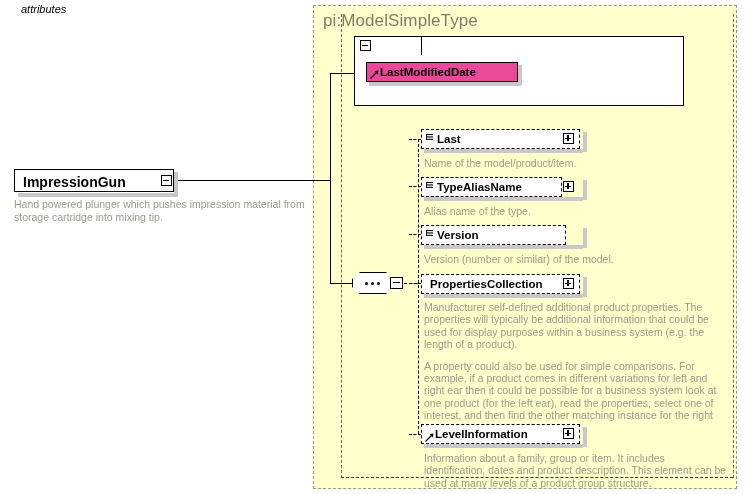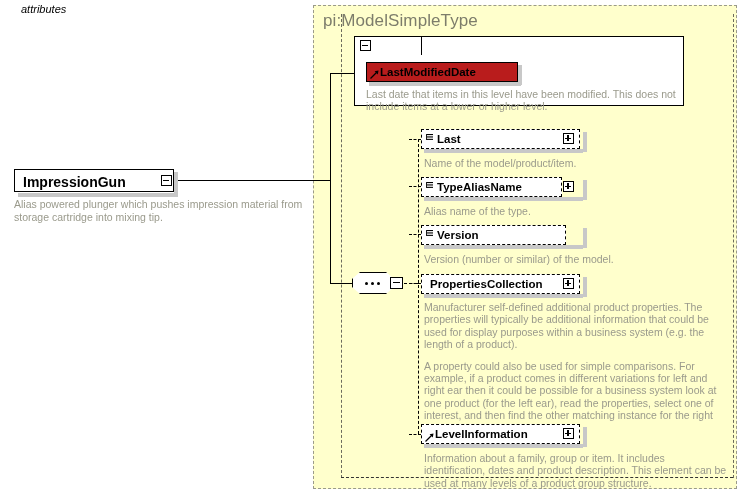--- a/index.html
+++ b/index.html
@@ -97,21 +97,21 @@
   }
   #attr-tab .minusbtn{left:5px;top:3px;}
   #attr-tab-label{
     position:absolute;left:21px;top:3px;
     font-size:11px;font-style:italic;color:#000;white-space:nowrap;
   }
 
   
   #lmd-box{
     position:absolute;left:366px;top:62px;width:152px;height:20px;
-    background:#b91c1c;border:1px solid #000;box-sizing:border-box;
+    background:#ec4899;border:1px solid #000;box-sizing:border-box;
   }
   #lmd-shadow-b{position:absolute;left:369px;top:82px;width:152px;height:4px;background:#c8c8c8;}
   #lmd-shadow-r{position:absolute;left:518px;top:65px;width:4px;height:20px;background:#c8c8c8;}
   #lmd-label{
     position:absolute;left:13px;top:3px;
     font-size:11.5px;font-weight:bold;color:#000;white-space:nowrap;
   }
   #lmd-desc{
     position:absolute;left:366px;top:88px;width:312px;
     font-size:10.5px;color:#9a9a8c;line-height:12px;
@@ -181,21 +181,21 @@
   <div id="inner-left"></div>
   <div id="inner-right"></div>
   <div id="inner-bottom"></div>
 
   <div class="abs" id="root-shadow-r"></div>
   <div id="root-box">
     <div class="shadow"></div>
     <div id="root-label">ImpressionGun</div>
     <div class="minusbtn" style="left:146px;top:5px;"></div>
   </div>
-  <div id="root-desc">Alias powered plunger which pushes impression material from storage cartridge into mixing tip.</div>
+  <div id="root-desc">Hand powered plunger which pushes impression material from storage cartridge into mixing tip.</div>
 
   <div class="line hline" style="left:178px;top:180px;width:152px;"></div>
 
   <div class="line vline" style="left:330px;top:73px;height:210px;"></div>
 
   <div class="line hline" style="left:330px;top:73px;width:28px;"></div>
 
   <div class="line hline" style="left:330px;top:283px;width:24px;"></div>
 
   <div id="attr-box"></div>
@@ -207,21 +207,20 @@
 
   <div id="lmd-shadow-b"></div>
   <div id="lmd-shadow-r"></div>
   <div id="lmd-box">
     <svg class="arrow-icon" style="left:3px;top:7px;" viewBox="0 0 9 9">
       <path d="M0.5 8.5 L7.5 1.5" stroke="#000" stroke-width="1.2" fill="none"></path>
       <path d="M8.5 0.5 L4.6 1.2 L7.8 4.4 Z" fill="#000"></path>
     </svg>
     <div id="lmd-label">LastModifiedDate</div>
   </div>
-  <div id="lmd-desc">Last date that items in this level have been modified. This does not include items at a lower or higher level.</div>
 
   <div id="seq-node">
     <div id="seq-oct-shadow"></div>
     <div id="seq-oct"></div>
     <div class="seq-dot" style="left:13px;"></div>
     <div class="seq-dot" style="left:19px;"></div>
     <div class="seq-dot" style="left:25px;"></div>
     <div id="seq-plusholder"></div>
   </div>
 

